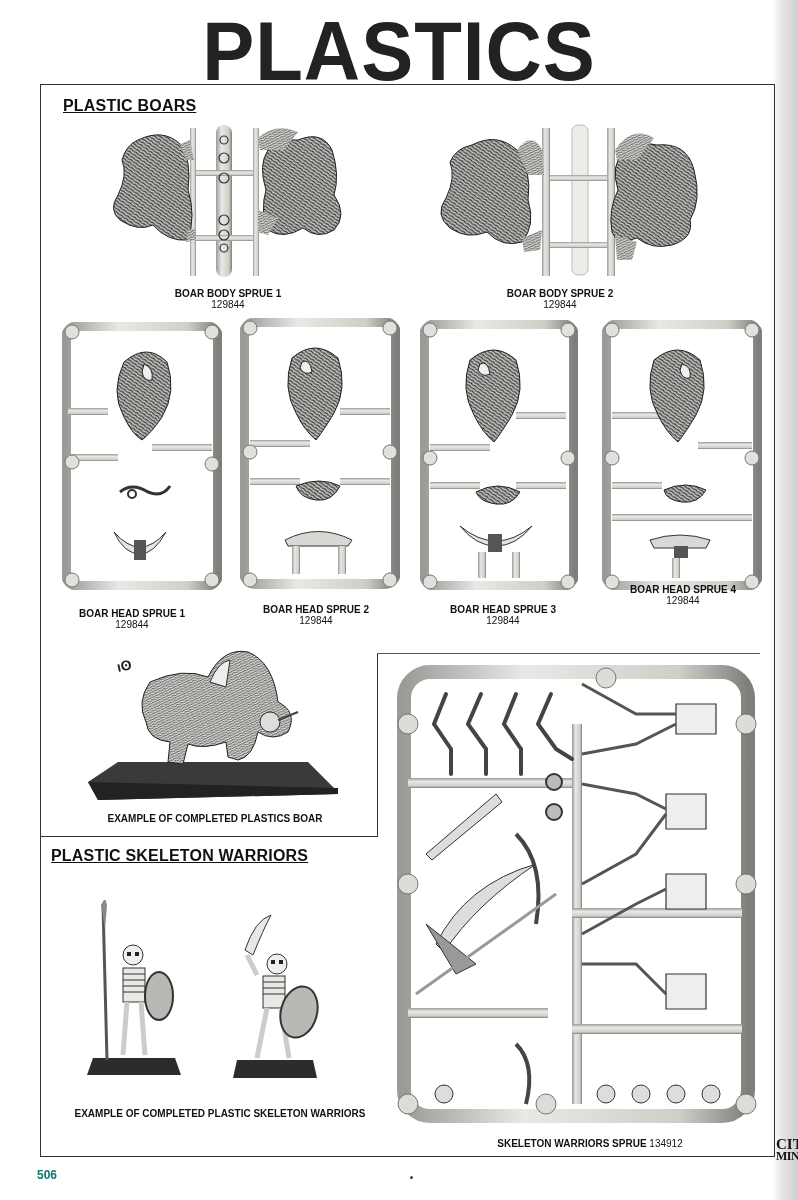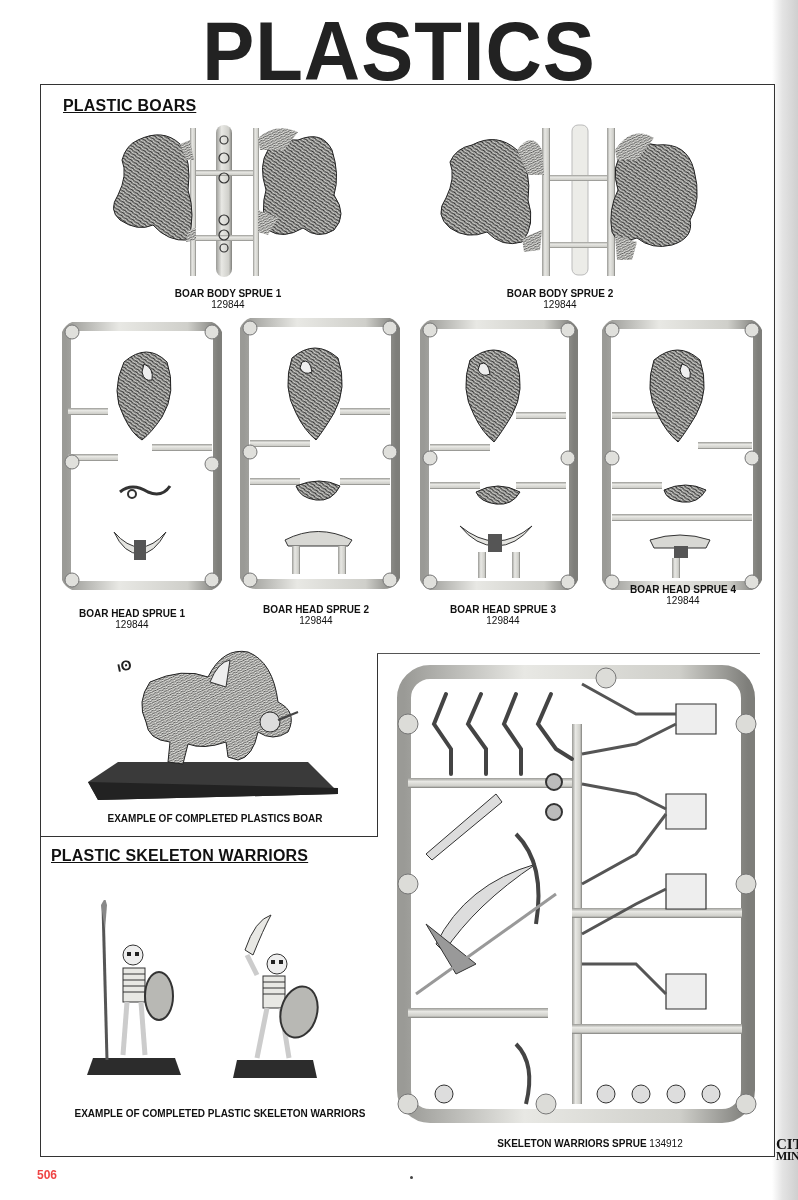--- a/index.html
+++ b/index.html
@@ -26,21 +26,21 @@
   .section-heading {
     position: absolute; font-weight: bold; font-size: 16px; color: #111; letter-spacing: 0.2px; text-decoration: underline;
   }
   .caption {
     position: absolute; text-align: center; font-size: 10px; line-height: 11px; color: #111;
   }
   .caption .cap-title { font-weight: bold; display: block; }
   .caption .cap-code { display: block; }
   .caption.inline .cap-title, .caption.inline .cap-code { display: inline; }
   .photo { position: absolute; }
-  .page-number { position: absolute; left: 37px; top: 1168px; font-weight: bold; font-size: 12px; color: #ef4444; }
+  .page-number { position: absolute; left: 37px; top: 1168px; font-weight: bold; font-size: 12px; color: #0f766e; }
   .dot { position: absolute; left: 410px; top: 1176px; width: 3px; height: 3px; border-radius: 50%; background: #444; }
   .logo-fragment {
     position: absolute; left: 776px; top: 1138px; font-family: "Liberation Serif", serif;
     font-weight: bold; font-size: 15px; line-height: 12px; color: #111; overflow: hidden; width: 22px;
   }
   .logo-fragment small { font-size: 12px; display: block; letter-spacing: -0.5px; }
 </style>
 </head>
 <body>
 

